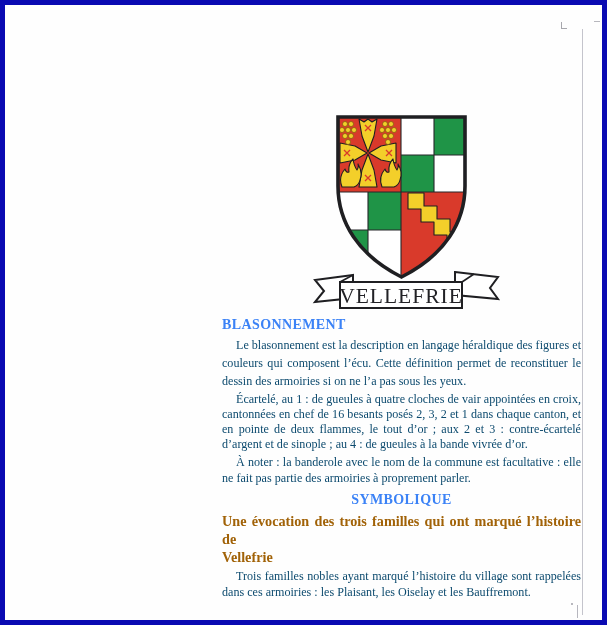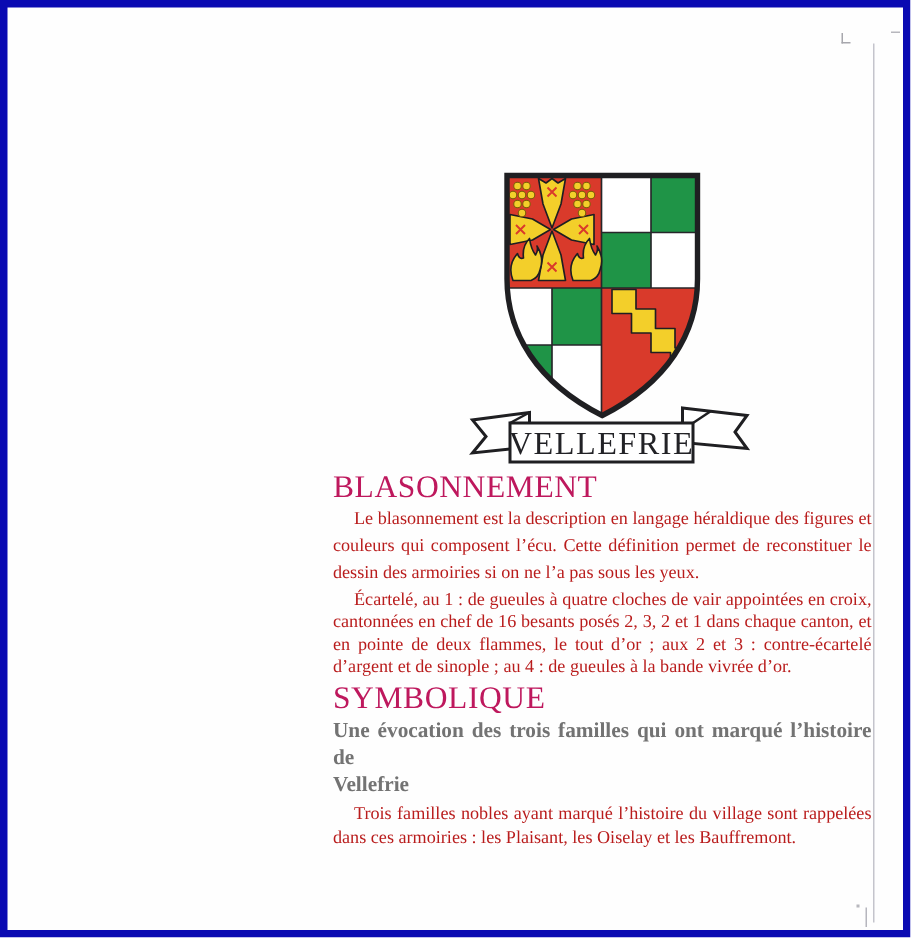--- a/index.html
+++ b/index.html
@@ -20,30 +20,30 @@
   .scan-mark-4{position:absolute;left:572px;top:600px;width:1px;height:13px;background:rgba(110,110,125,.5);}
 
   
   .shield-svg{position:absolute;left:330px;top:109px;width:133px;height:166px;}
   .banner-svg{position:absolute;left:302px;top:262px;width:207px;height:52px;}
   .banner-text{font-family:"Liberation Serif","DejaVu Serif",serif;font-size:21.5px;letter-spacing:1px;fill:#222226;}
 
   
   .content{position:absolute;left:217px;top:310px;width:359px;}
   .content h2{
-    font-size:21px;line-height:19px;margin:0 0 2px 0;
-    font-weight:normal;letter-spacing:.4px;color:#be185d;
+    font-size:14px;line-height:19px;margin:0 0 2px 0;
+    font-weight:bold;letter-spacing:.4px;color:#3b82f6;
   }
-  .content h2.h-symbolique{margin-top:4px;margin-bottom:3px;}
-  .content p{margin:0;text-align:justify;text-indent:14px;font-size:12.1px;color:#b91c1c;}
+  .content h2.h-symbolique{margin-top:4px;margin-bottom:3px;text-align:center;}
+  .content p{margin:0;text-align:justify;text-indent:14px;font-size:12.1px;color:#0c4a6e;}
   .p-intro1{line-height:18px;margin-bottom:2px !important;}
   .p-blazon{line-height:15px;margin-bottom:2px !important;}
   .p-note{line-height:16px;}
   .p-intro2{line-height:15.5px;margin-bottom:1px !important;}
-  .subhead{margin:1px 0 2px 0;font-weight:bold;font-size:14.2px;line-height:18px;color:#737373;}
+  .subhead{margin:1px 0 2px 0;font-weight:bold;font-size:14.2px;line-height:18px;color:#a16207;}
   .subhead .l1{display:block;text-align:justify;text-align-last:justify;}
   .subhead .l2{display:block;}
   .p-families{line-height:16px;}
 </style>
 </head>
 <body>
 
 <div class="page">
 
   <svg class="shield-svg" viewBox="0 0 133 166" xmlns="http://www.w3.org/2000/svg">
@@ -128,20 +128,21 @@
       <line x1="33" y1="15" x2="46" y2="8"></line>
       <line x1="155" y1="15" x2="167" y2="7"></line>
     </g>
     <text class="banner-text" x="94" y="35.5" text-anchor="middle">VELLEFRIE</text>
   </svg>
 
   <div class="content">
     <h2>BLASONNEMENT</h2>
     <p class="p-intro1">Le blasonnement est la description en langage héraldique des figures et couleurs qui composent l’écu. Cette définition permet de reconstituer le dessin des armoiries si on ne l’a pas sous les yeux.</p>
     <p class="p-blazon">Écartelé, au 1 : de gueules à quatre cloches de vair appointées en croix, cantonnées en chef de 16 besants posés 2, 3, 2 et 1 dans chaque canton, et en pointe de deux flammes, le tout d’or ; aux 2 et 3 : contre-écartelé d’argent et de sinople ; au 4 : de gueules à la bande vivrée d’or.</p>
+    <p class="p-note">À noter : la banderole avec le nom de la commune est facultative : elle ne fait pas partie des armoiries à proprement parler.</p>
 
     <h2 class="h-symbolique">SYMBOLIQUE</h2>
     <div class="subhead">
       <span class="l1">Une évocation des trois familles qui ont marqué l’histoire de</span>
       <span class="l2">Vellefrie</span>
     </div>
     <p class="p-families">Trois familles nobles ayant marqué l’histoire du village sont rappelées dans ces armoiries : les Plaisant, les Oiselay et les Bauffremont.</p>
   </div>
 
   <div class="scan-line-right"></div>

